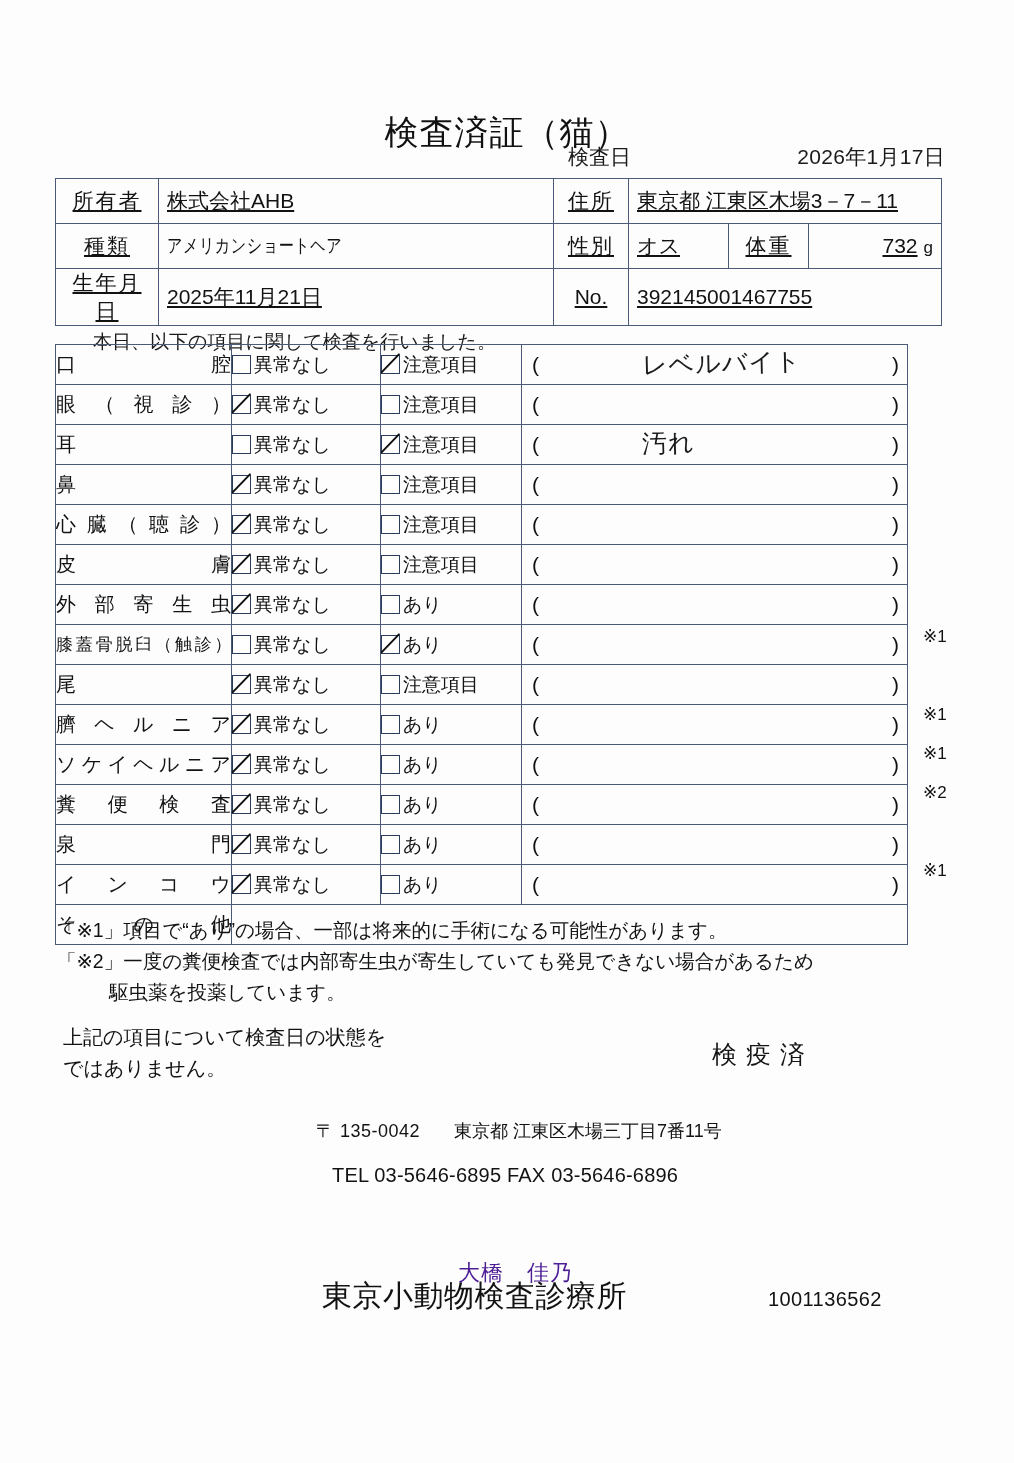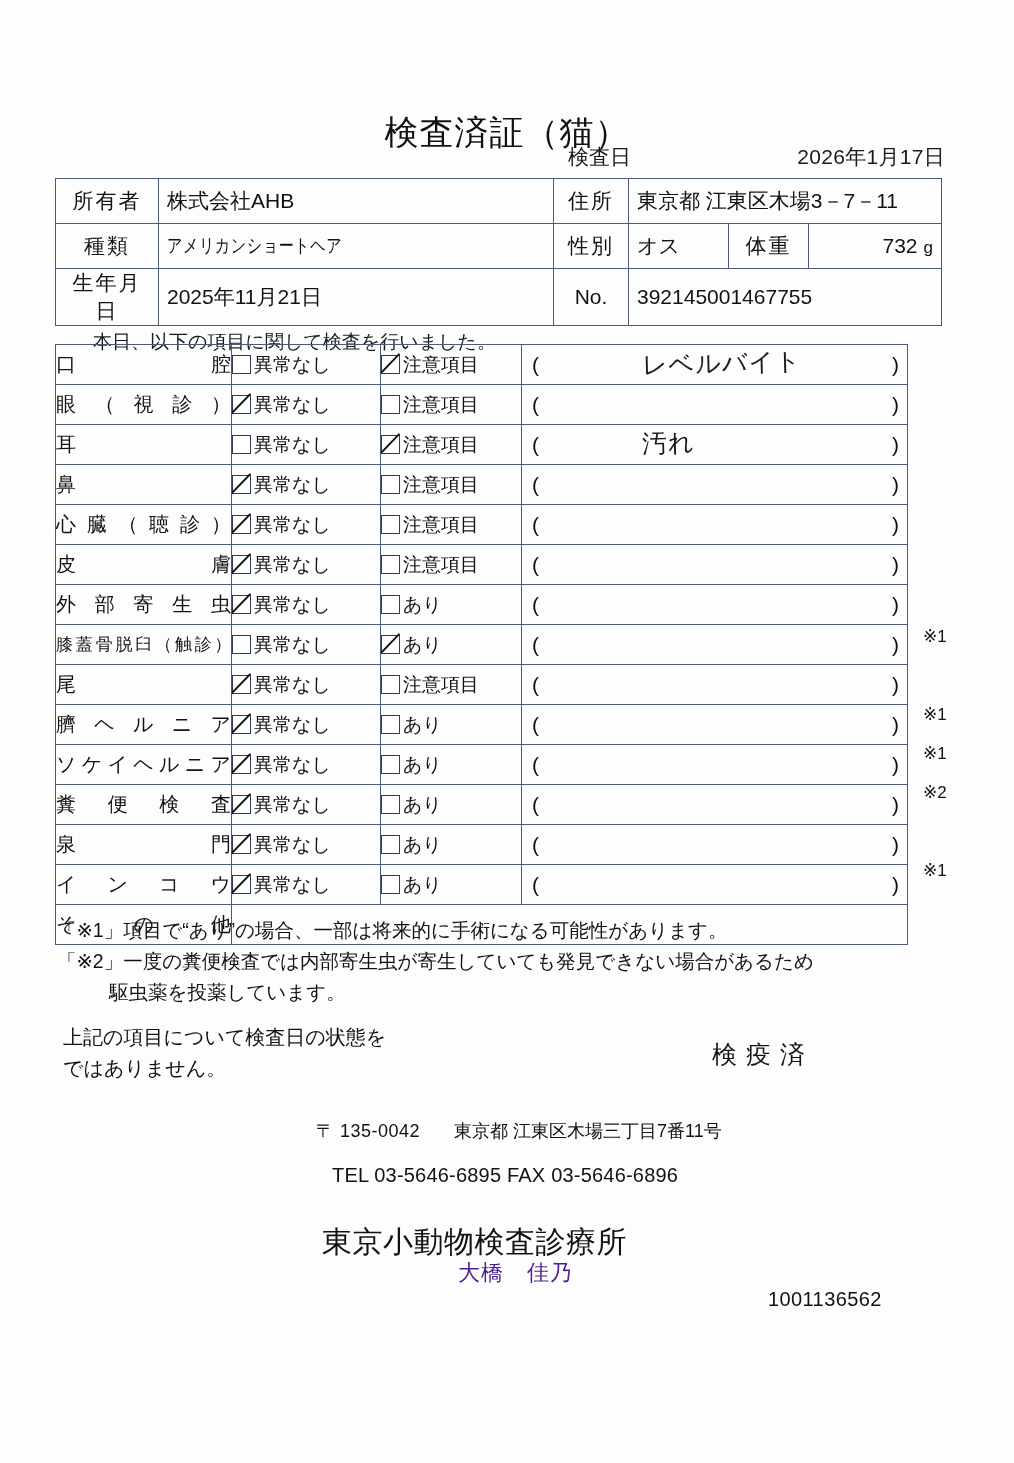--- a/index.html
+++ b/index.html
@@ -66,20 +66,21 @@
     border-collapse: collapse;
     table-layout: fixed;
   }
   .info-table td {
     border: 1.3px solid #4a5a78;
     height: 44px;
     font-size: 21px;
     padding: 0 8px;
     vertical-align: middle;
     color: #121212;
+    text-decoration: underline;
   }
   .lbl {
     text-align: center;
     letter-spacing: 2px;
   }
   .val-left { text-align: left; }
   .val-right { text-align: right; padding-right: 14px; }
   .breed-text {
     font-size: 19px;
     transform: scaleX(0.80);
@@ -243,21 +244,21 @@
     position: absolute;
     left: 332px;
     top: 1164px;
     font-size: 20px;
     color: #121212;
     letter-spacing: 0.2px;
   }
   .clinic-name {
     position: absolute;
     left: 322px;
-    top: 1222px;
+    top: 1276px;
     font-size: 30px;
     color: #121212;
     letter-spacing: 0.5px;
   }
   .vet-name {
     position: absolute;
     left: 458px;
     top: 1258px;
     font-size: 22px;
     color: #4c1d95;

